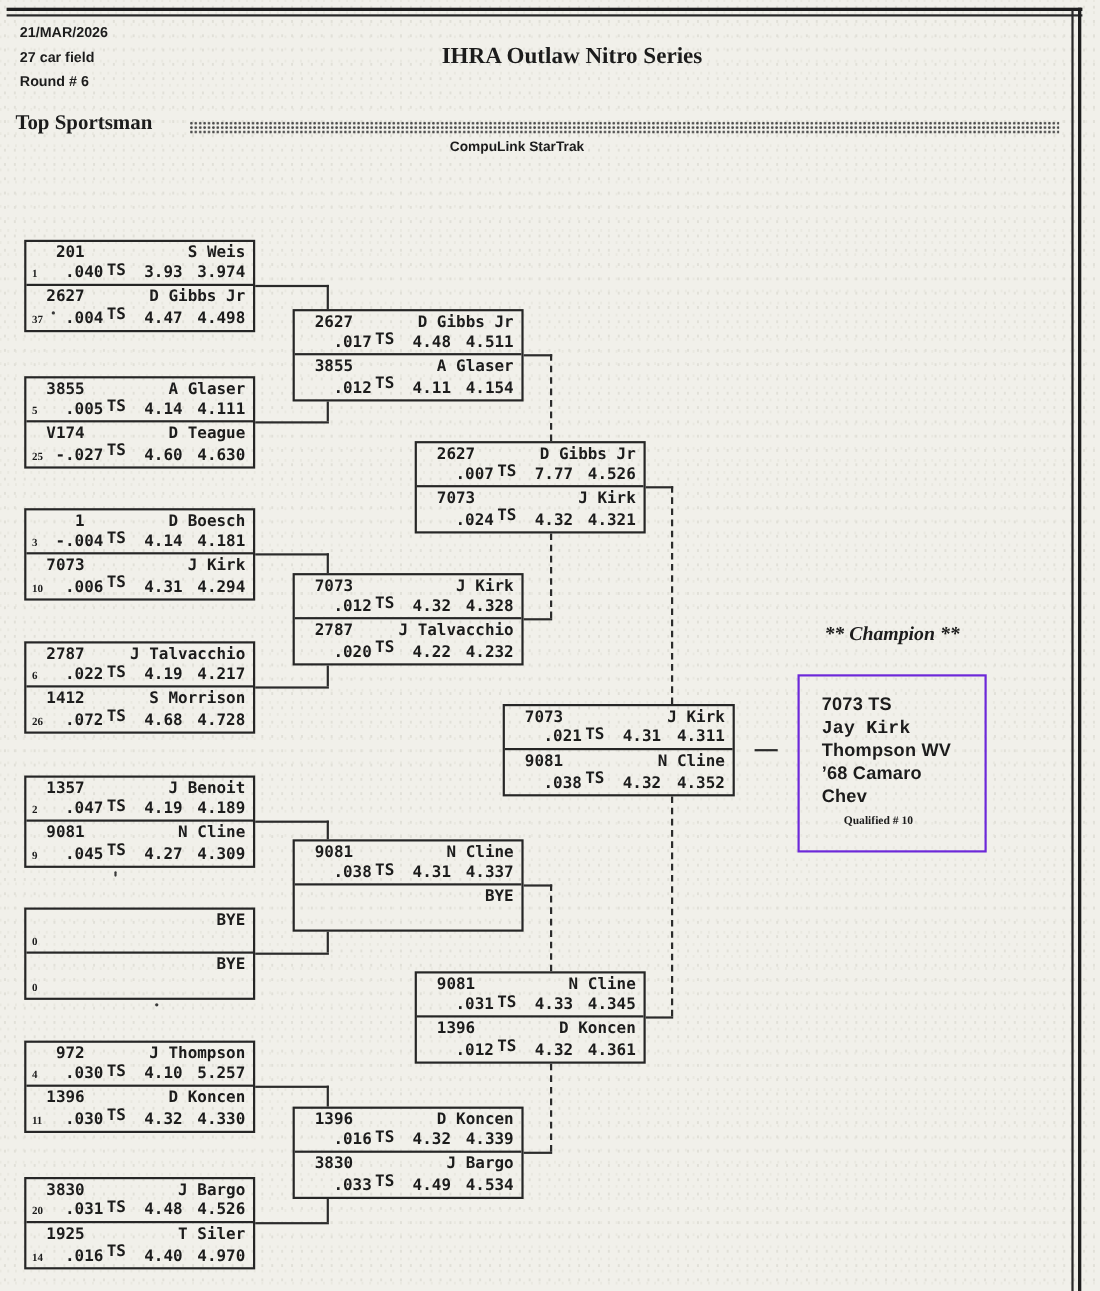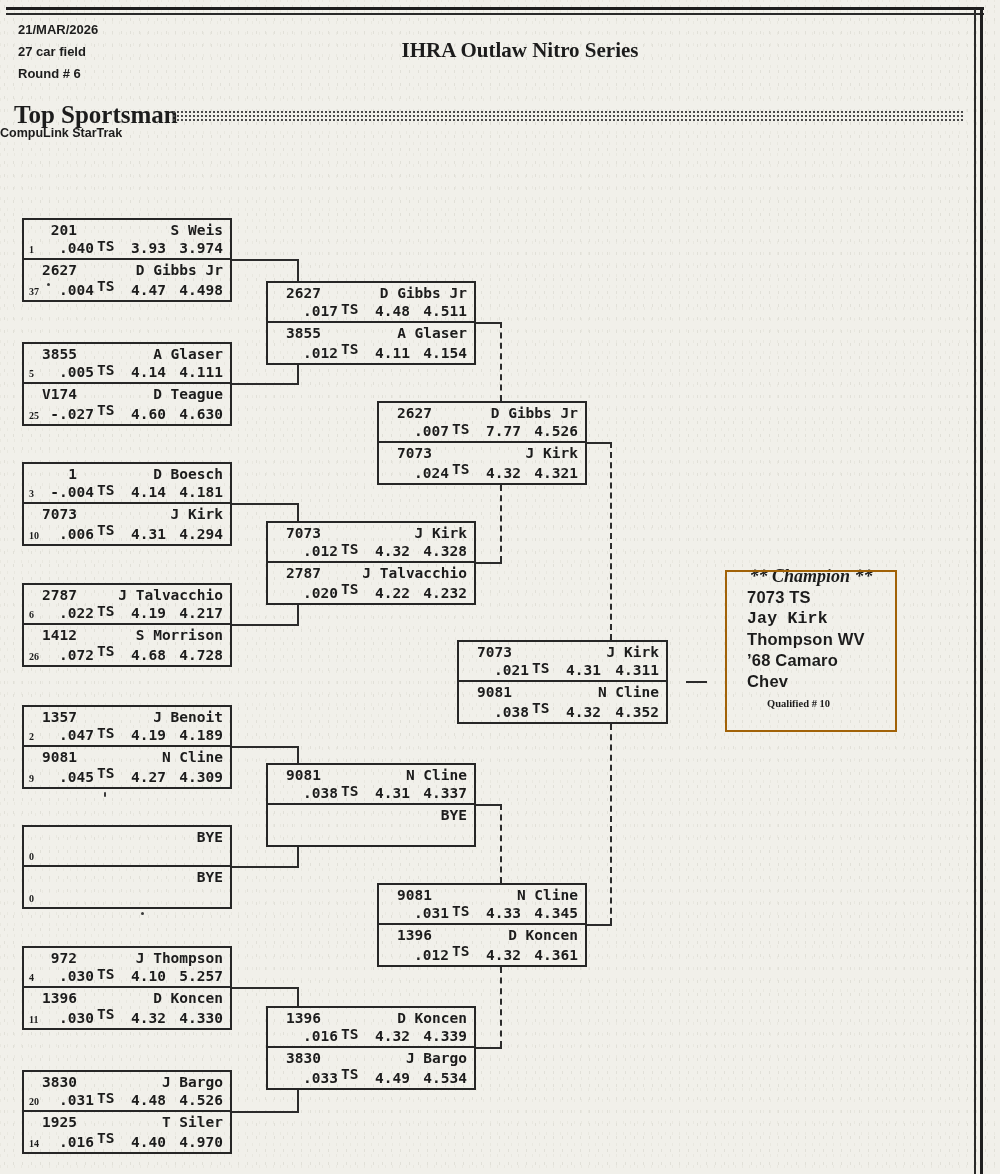--- a/index.html
+++ b/index.html
@@ -20,25 +20,25 @@
   .border-top-outer{left:6px;top:7px;width:978px;height:3px;background:#1e1e1e;}
   .border-top-inner{left:6px;top:13px;width:978px;height:2px;background:#2a2a2a;}
   .border-right-inner{left:974px;top:9px;width:2px;height:1165px;background:#2a2a2a;}
   .border-right-outer{left:980px;top:7px;width:3px;height:1167px;background:#1e1e1e;}
 
   
   .meta{left:18px;font-weight:bold;font-size:13px;letter-spacing:0;}
   .title{left:300px;top:38px;width:440px;text-align:center;
     font-family:"Liberation Serif",serif;font-weight:bold;font-size:21px;}
   .class-title{left:14px;top:101px;font-family:"Liberation Serif",serif;
-    font-weight:bold;font-size:25px;}
+    font-weight:bold;font-size:19px;}
   .hatch{left:172px;top:110px;width:791px;height:12px;
     background-image:radial-gradient(circle,#4a4a4a 1px,transparent 1.3px);
     background-size:4px 4px;}
-  .system{left:0;top:126px;width:940px;text-align:left;
+  .system{left:0;top:126px;width:940px;text-align:center;
     font-weight:bold;font-size:12.5px;}
 
   
   .pairbox{position:absolute;box-sizing:border-box;border:2px solid #262626;}
   .entry{position:relative;height:40px;box-sizing:border-box;}
   .entry.first{border-bottom:2px solid #262626;}
   .entry span{position:absolute;white-space:pre;
     font-family:"DejaVu Sans Mono",monospace;font-weight:bold;font-size:14.5px;}
   .entry .car{left:0;top:2px;width:53px;text-align:right;}
   .entry .cls{left:73px;top:18px;}
@@ -50,22 +50,22 @@
   .entry .et{right:7px;bottom:2px;}
 
   
   .seg-h{position:absolute;height:2px;background:#2b2b2b;}
   .seg-v{position:absolute;width:2px;background:#2b2b2b;}
   .seg-vd{position:absolute;width:0;border-left:2px dashed #2b2b2b;}
 
   
   .champ-label{left:725px;top:566px;width:172px;text-align:center;
     font-family:"Liberation Serif",serif;font-style:italic;font-weight:bold;font-size:18px;}
-  .champ-box{left:725px;top:570px;width:172px;height:162px;box-sizing:border-box;
-    border:2px solid #a16207;}
+  .champ-box{left:725px;top:613px;width:172px;height:162px;box-sizing:border-box;
+    border:2px solid #6d28d9;}
   .champ-line{position:absolute;left:20px;font-weight:bold;font-size:16.5px;
     letter-spacing:0.2px;}
   .champ-car{top:16px;}
   .champ-name{top:37px;font-family:Liberation Mono, monospace;}
   .champ-city{top:58px;}
   .champ-vehicle{top:79px;}
   .champ-make{top:100px;}
   .champ-qual{position:absolute;left:20px;top:126px;
     font-family:"Liberation Serif",serif;font-weight:bold;font-size:10.5px;margin-left:20px;}
 

